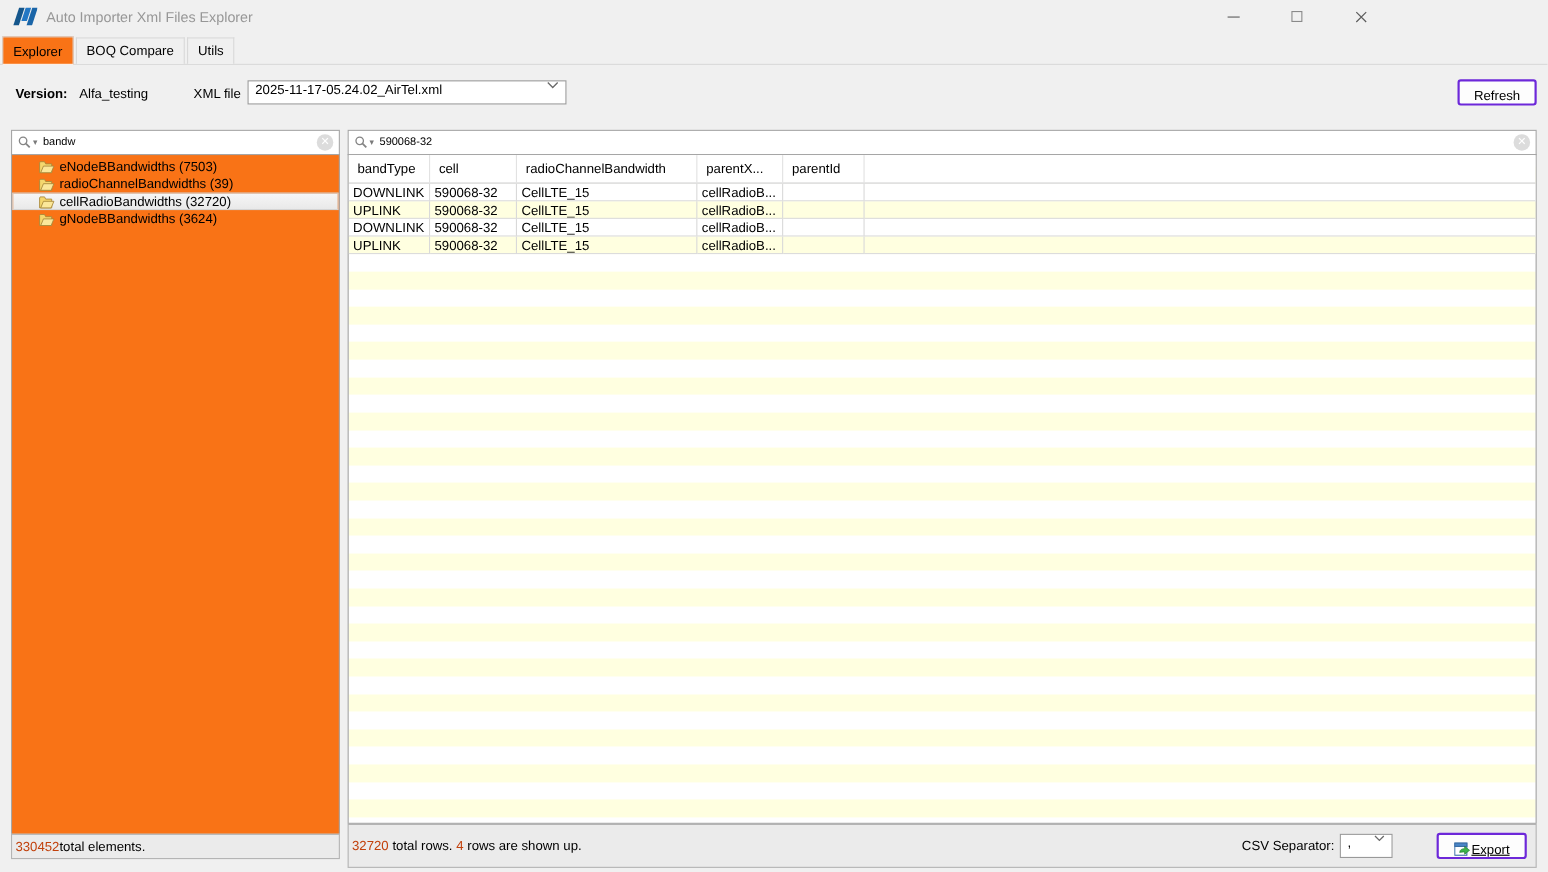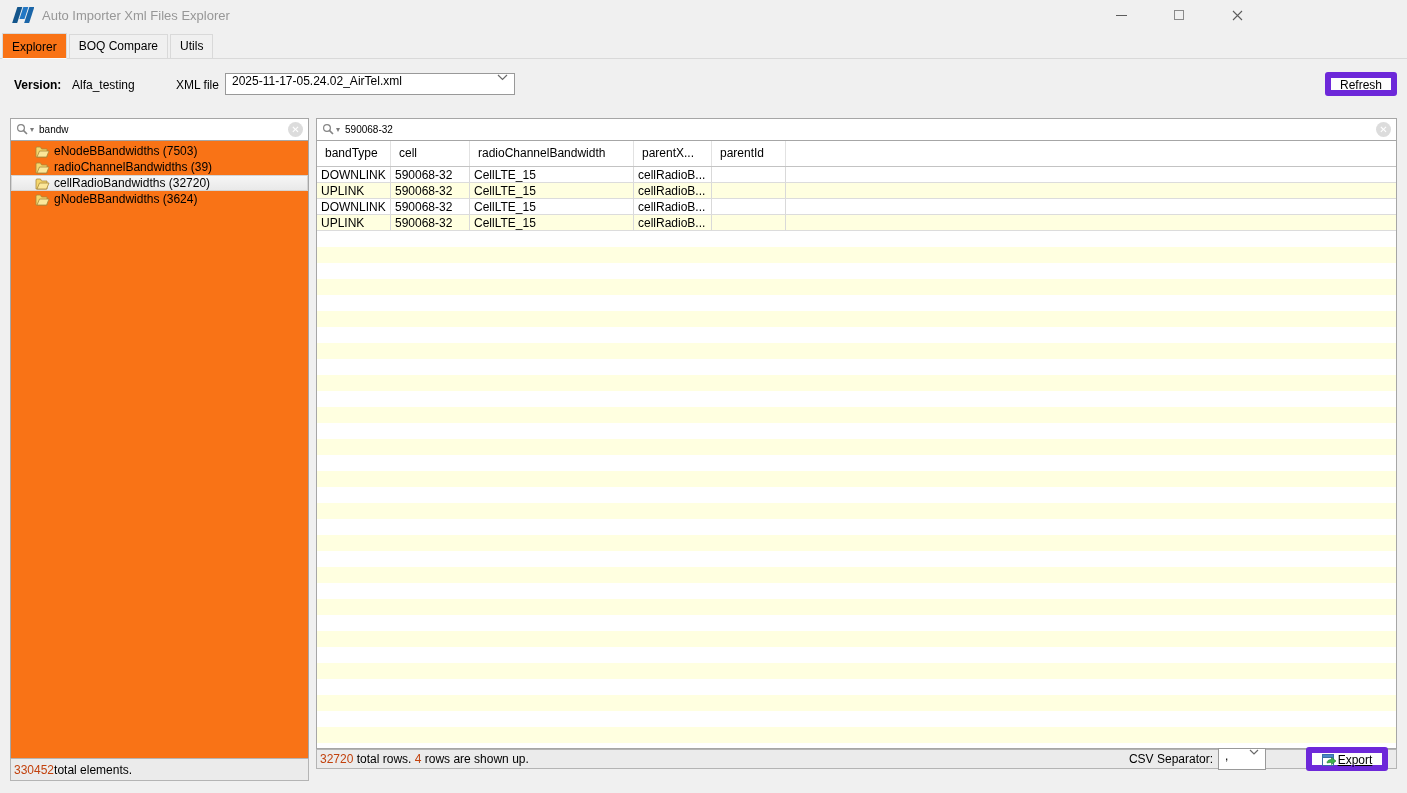--- a/index.html
+++ b/index.html
@@ -26,21 +26,21 @@
   .tab.active { background:#f97316; height:26px; padding-top:6px; margin-left:2px; position:relative; top:1px; border-bottom:1px solid #fcfcfc; }
 
   
   .toolbar { position:absolute; left:0; top:60px; width:1407px; height:48px; }
   .version-label { position:absolute; left:14px; top:18px; font-weight:bold; }
   .version-value { position:absolute; left:72px; top:18px; }
   .xmlfile-label { position:absolute; left:176px; top:18px; }
   .combo { background:#fff; border:1px solid #999; display:flex; align-items:flex-start; }
   .xml-combo { position:absolute; left:225px; top:13px; width:290px; height:22px; padding-left:6px; }
   .combo .chev { margin-left:auto; margin-right:6px; color:#6a6a6a; }
-  .btn { background:#fdfdfd; border:6px solid #6d28d9; border-radius:3px; display:flex; align-items:flex-start; justify-content:center; }
+  .btn { background:#fdfdfd; border:2px solid #6d28d9; border-radius:3px; display:flex; align-items:flex-end; justify-content:center; }
   .refresh-btn { position:absolute; left:1325px; top:12px; width:72px; height:24px; }
 
   
   .panel-search { position:absolute; height:23px; background:#fff; border:1px solid #a6a6a6; display:flex; align-items:center; }
   .search-icon-wrap { display:flex; align-items:center; margin-left:5px; }
   .search-drop { font-size:8px; color:#7a7a7a; margin-left:1px; }
   .search-input { border:none; outline:none; background:transparent; font-family:inherit; font-size:10px; margin-left:5px; flex:1; height:19px; }
   .clear-btn { width:15px; height:15px; border-radius:50%; background:#dcdcdc; color:#fff; font-size:10px; line-height:15px; text-align:center; margin-right:5px; font-weight:bold; }
 
   .left-search { left:10px; top:118px; width:299px; }
@@ -56,21 +56,21 @@
   .thead { display:flex; height:26px; background:#fff; border-bottom:1px solid #c3c3c3; }
   .th { padding:5px 0 0 8px; border-right:1px solid #e2e2e2; white-space:nowrap; overflow:hidden; }
   .trow { display:flex; height:16px; }
   .trow.odd  { background:#fff; }
   .trow.even { background:#ffffe0; }
   .td { padding:1px 0 0 4px; border-right:1px solid #d9d9d9; border-bottom:1px solid #dcdcdc; white-space:nowrap; overflow:hidden; height:16px; }
   .c0 { width:74px; } .c1 { width:79px; } .c2 { width:164px; } .c3 { width:78px; } .c4 { width:74px; }
   .cfill { flex:1; border-right:none; }
   .th.cfill, .td.cfill { border-right:none; }
 
-  .right-status { position:absolute; left:316px; top:749px; width:1081px; height:20px; background:#ebebeb; border:1px solid #b4b4b4; display:flex; align-items:center; padding:0 8px 0 3px; }
+  .right-status { position:absolute; left:316px; top:749px; width:1081px; height:40px; background:#ebebeb; border:1px solid #b4b4b4; display:flex; align-items:center; padding:0 8px 0 3px; }
   .csv-label { margin-left:auto; margin-right:5px; }
   .csv-combo { width:48px; height:22px; padding-left:6px; }
   .export-btn { width:82px; height:24px; margin-left:40px; gap:1px;text-decoration:underline; }
 
   svg { display:block; }
 </style>
 </head>
 <body>
 
 <div class="titlebar">

